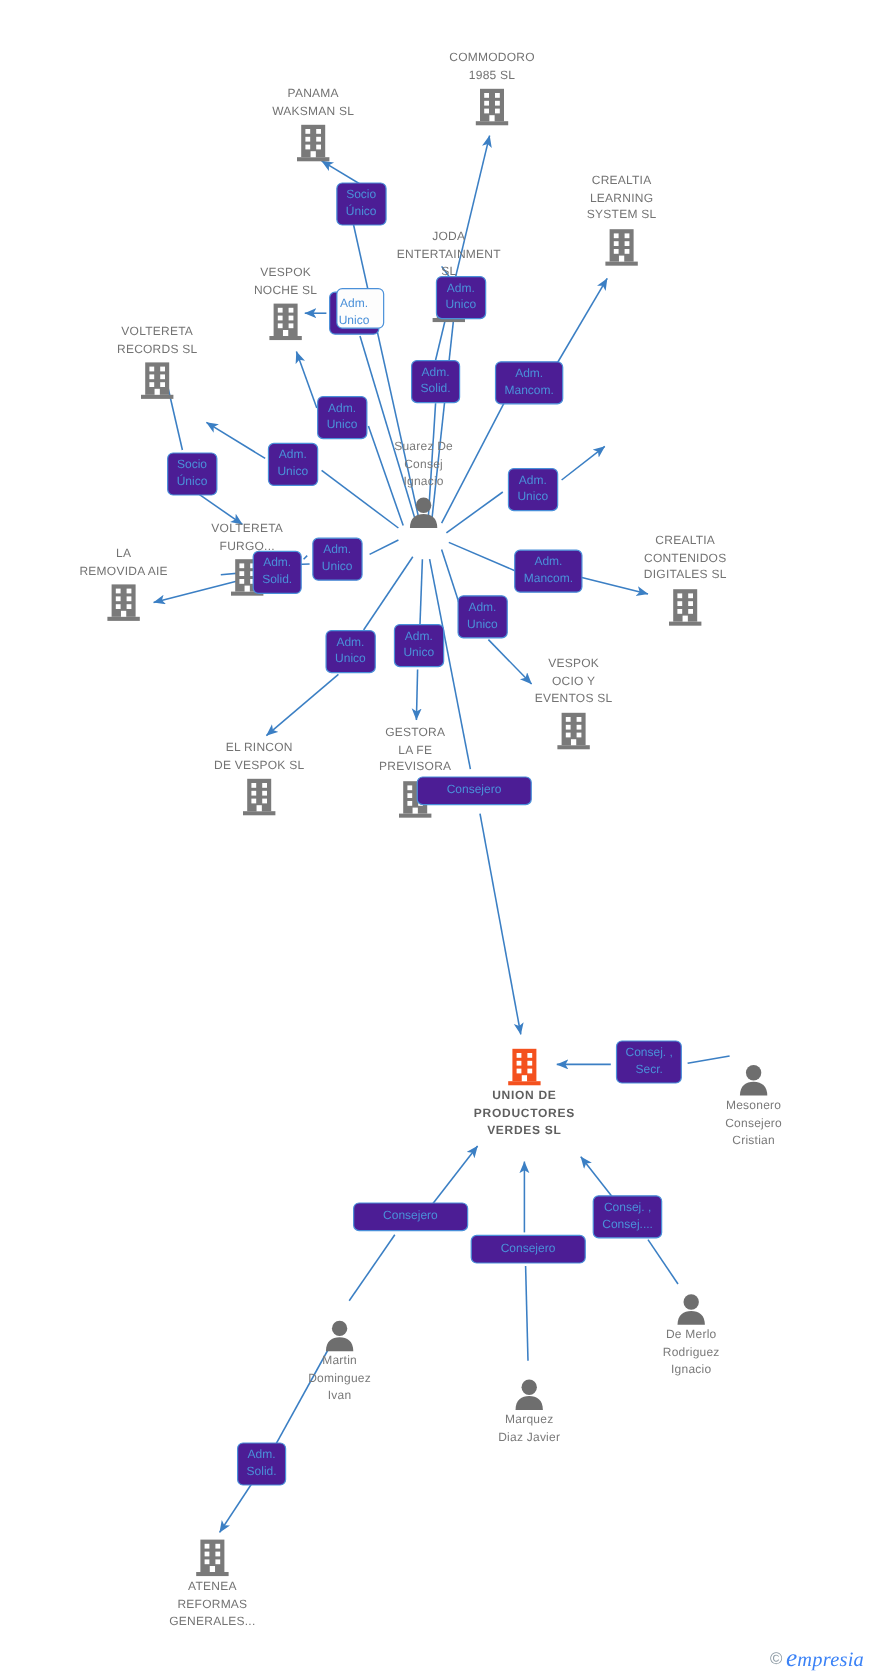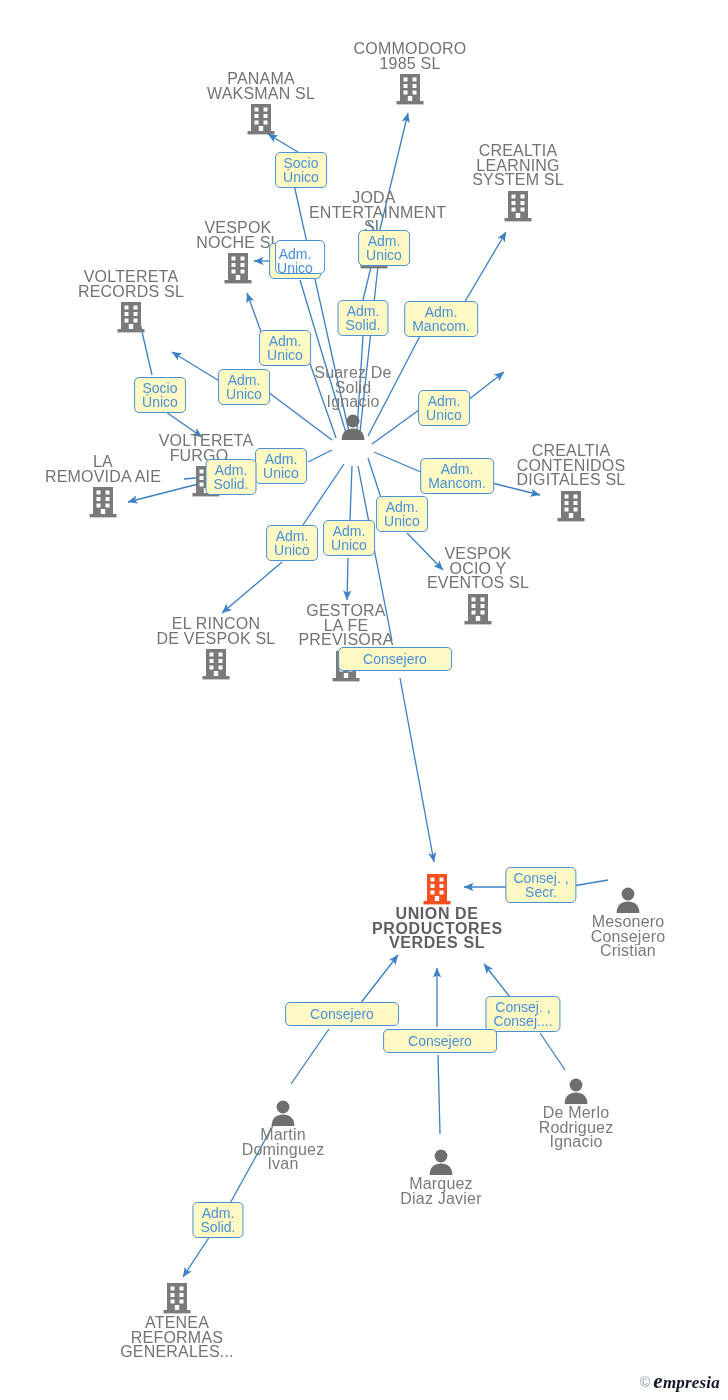--- a/index.html
+++ b/index.html
@@ -14,44 +14,44 @@
   svg.edges{position:absolute;left:0;top:0;width:728px;height:1400px;pointer-events:none;}
 
   
   .node{
     position:absolute;
     transform:translate(-50%,0);
     text-align:center;
     width:130px;
   }
   .node .nlabel{
-    font-size:16px;
+    font-size:10px;
     line-height:14.5px;
     color:#6e6e6e;
     letter-spacing:.2px;
     white-space:pre-line;
   }
   .node.company .nlabel{color:#737373;}
   .node.person  .nlabel{color:#7a7a7a;}
   .node.focus  .nlabel{color:#5f5f5f;font-weight:bold;letter-spacing:.6px;}
   .ico{display:block;margin:0 auto;}
 
   
   .node.above .nlabel{margin-bottom:1px;}
   .node.below .nlabel{margin-top:1px;}
 
   
   .chip{
     position:absolute;
     transform:translate(-50%,-50%);
-    background:#fef9c3;
+    background:#4c1d95;
     border:1.4px solid #4a90d9;
     border-radius:5px;
     color:#4a90d9;
-    font-size:14px;
+    font-size:10px;
     line-height:14px;
     padding:3px 7px;
     text-align:center;
     white-space:pre-line;
     box-sizing:border-box;
   }
   .chip.one{padding:4px 24px;}
   .chip.stack::before{
     content:"";
     position:absolute;
@@ -68,23 +68,22 @@
     right:8px;bottom:6px;
     font-size:15px;
     color:#7f8c96;
     display:flex;align-items:center;gap:3px;
   }
   .watermark .wm-c{font-size:14px;color:#8b99a3;}
   .watermark .wm-name{
     font-family:"Liberation Serif", serif;
     font-style:italic;
     font-size:17px;
-    color:#0f172a;
+    color:#3b82f6;
     letter-spacing:.2px;
-    font-weight:bold;
   }
   .watermark .wm-name .big{font-size:21px;}
 </style>
 </head>
 <body>
 
 <div id="graph">
 
   <svg class="edges" viewBox="0 0 728 1400" xmlns="http://www.w3.org/2000/svg">
     <defs>
@@ -378,21 +377,21 @@
           <rect x="17.5" y="12" width="4" height="4"></rect>
           <rect x="8.5" y="18.5" width="4" height="4"></rect>
           <rect x="17.5" y="18.5" width="4" height="4"></rect>
           <rect x="12.8" y="24" width="4.4" height="5"></rect>
         </g>
     </svg>
   </div>
 
   <div class="node person above" style="left:353px;top:366px;">
     <div class="nlabel">Suarez De
-Solid
+Consej
 Ignacio</div>
     <svg class="ico" width="30" height="30" viewBox="0 0 30 30">
       <circle cx="15" cy="10" r="6.4" fill="#6e6e6e"></circle>
       <path d="M3.6,29 C3.6,20.6 8.7,17.4 15,17.4 C21.3,17.4 26.4,20.6 26.4,29 Z" fill="#6e6e6e"></path>
     </svg>
   </div>
 
   <div class="node focus below" style="left:437px;top:872px;">
     <svg class="ico" width="30" height="34" viewBox="0 0 30 34">
       <rect x="5" y="2" width="20" height="27" fill="#f4511e"></rect>

